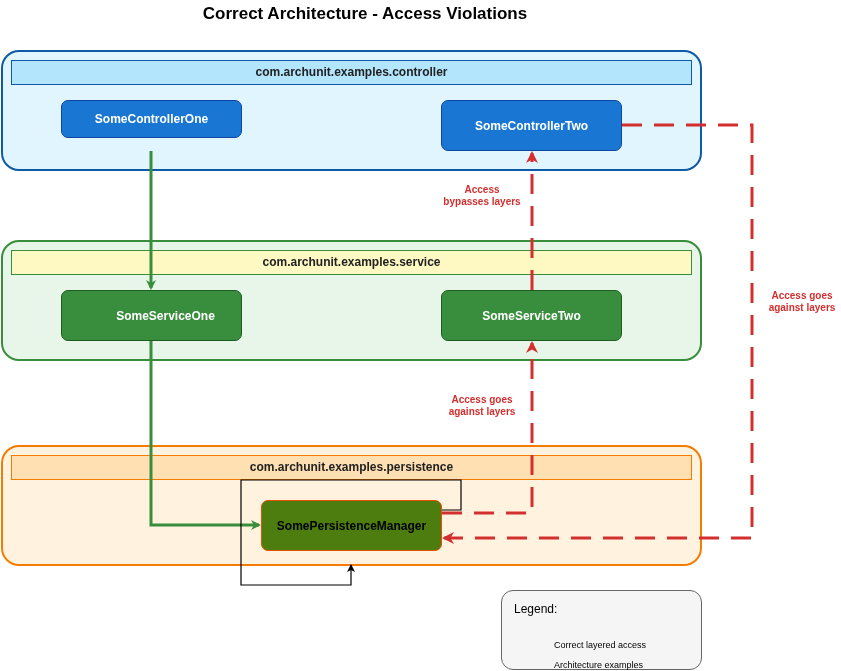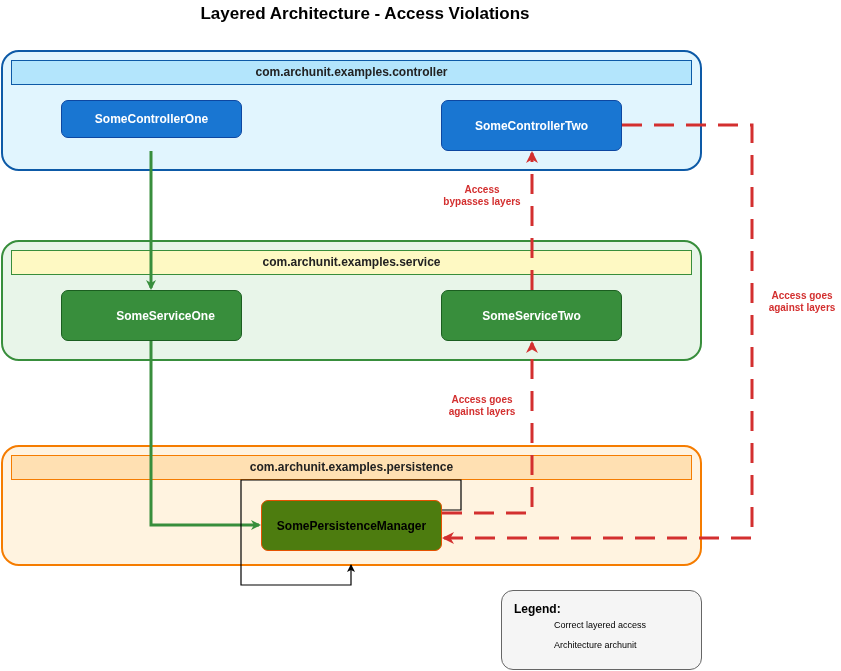--- a/index.html
+++ b/index.html
@@ -3,28 +3,28 @@
 <meta charset="utf-8">
 <style>
   html, body { margin: 0; padding: 0; background: #ffffff; }
   body { width: 841px; height: 671px; position: relative; overflow: hidden; font-family: "Liberation Sans", sans-serif; }
   #title { position: absolute; left: 0; top: 4px; width: 730px; text-align: center; font-size: 17px; font-weight: bold; color: #000; }
   .layer { position: absolute; border-radius: 18px; border: 2px solid; box-sizing: border-box; }
   .layer-label { position: absolute; box-sizing: border-box; border: 1px solid; text-align: center; font-size: 12px; font-weight: bold; color: #222; line-height: 23px; height: 25px; }
   .comp { position: absolute; box-sizing: border-box; border-radius: 7px; border: 1px solid; text-align: center; font-size: 12px; font-weight: bold; display: flex; align-items: center; justify-content: center; }
   .vlabel { position: absolute; font-size: 10px; font-weight: bold; color: #d32f2f; text-align: center; line-height: 12px; }
   #legend { position: absolute; left: 501px; top: 590px; width: 201px; height: 80px; box-sizing: border-box; border: 1px solid #666; border-radius: 12px; background: #f5f5f5; }
-  #legend .lg-title { position: absolute; left: 12px; top: 11px; font-size: 12px; font-weight: bold; color: #000; }
-  #legend .lg-text { position: absolute; left: 52px; font-size: 9px; color: #000; }
+  #legend .lg-title { position: absolute; left: 12px; top: 11px; font-size: 12px; font-weight: normal; color: #000; }
+  #legend .lg-text { position: absolute; left: 52px; font-size: 9px; color: #000; margin-top: 20px; }
   svg#arrows { position: absolute; left: 0; top: 0; pointer-events: none; }
 </style>
 </head>
 <body>
 
-<div id="title">Layered Architecture - Access Violations</div>
+<div id="title">Correct Architecture - Access Violations</div>
 
 <div class="layer" style="left:1px; top:50px; width:701px; height:121px; background:#e1f5fe; border-color:#0d5aa7;"></div>
 <div class="layer-label" style="left:11px; top:60px; width:681px; background:#b3e5fc; border-color:#0d5aa7;">com.archunit.examples.controller</div>
 <div class="comp" style="left:61px; top:100px; width:181px; height:38px; background:#1976d2; border-color:#0d47a1; color:#fff;">SomeControllerOne</div>
 <div class="comp" style="left:441px; top:100px; width:181px; height:51px; background:#1976d2; border-color:#0d47a1; color:#fff;">SomeControllerTwo</div>
 
 <div class="layer" style="left:1px; top:240px; width:701px; height:121px; background:#e8f5e9; border-color:#388e3c;"></div>
 <div class="layer-label" style="left:11px; top:250px; width:681px; background:#fef9c3; border-color:#388e3c;">com.archunit.examples.service</div>
 <div class="comp" style="left:61px; top:290px; width:181px; height:51px; background:#388e3c; border-color:#1b5e20; color:#fff;padding-left:28px;">SomeServiceOne</div>
 <div class="comp" style="left:441px; top:290px; width:181px; height:51px; background:#388e3c; border-color:#1b5e20; color:#fff;">SomeServiceTwo</div>
@@ -73,14 +73,14 @@
   <div>against layers</div>
 </div>
 <div class="vlabel" style="left:752px; top:290px; width:100px;">
   <div>Access goes</div>
   <div>against layers</div>
 </div>
 
 <div id="legend">
   <div class="lg-title">Legend:</div>
   <div class="lg-text" style="top:29px;">Correct layered access</div>
-  <div class="lg-text" style="top:49px;">Architecture archunit</div>
+  <div class="lg-text" style="top:49px;">Architecture examples</div>
 </div>
 
 </body></html>

